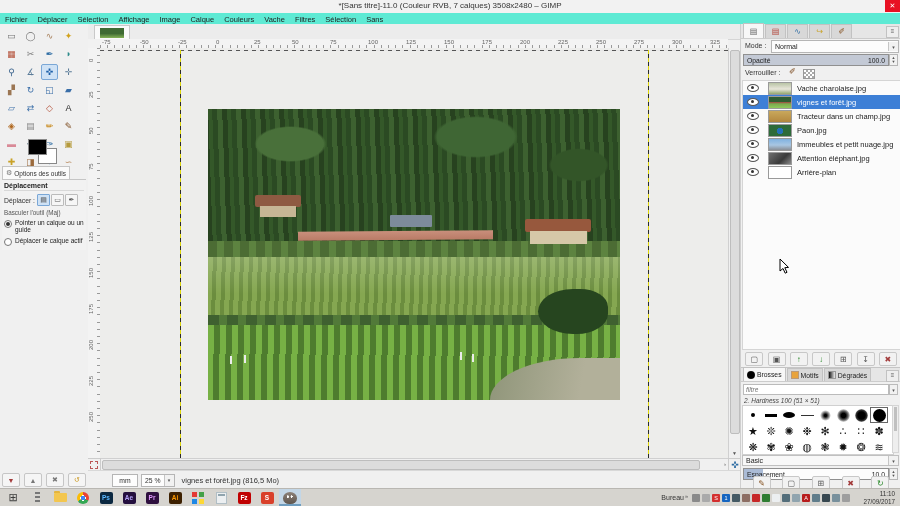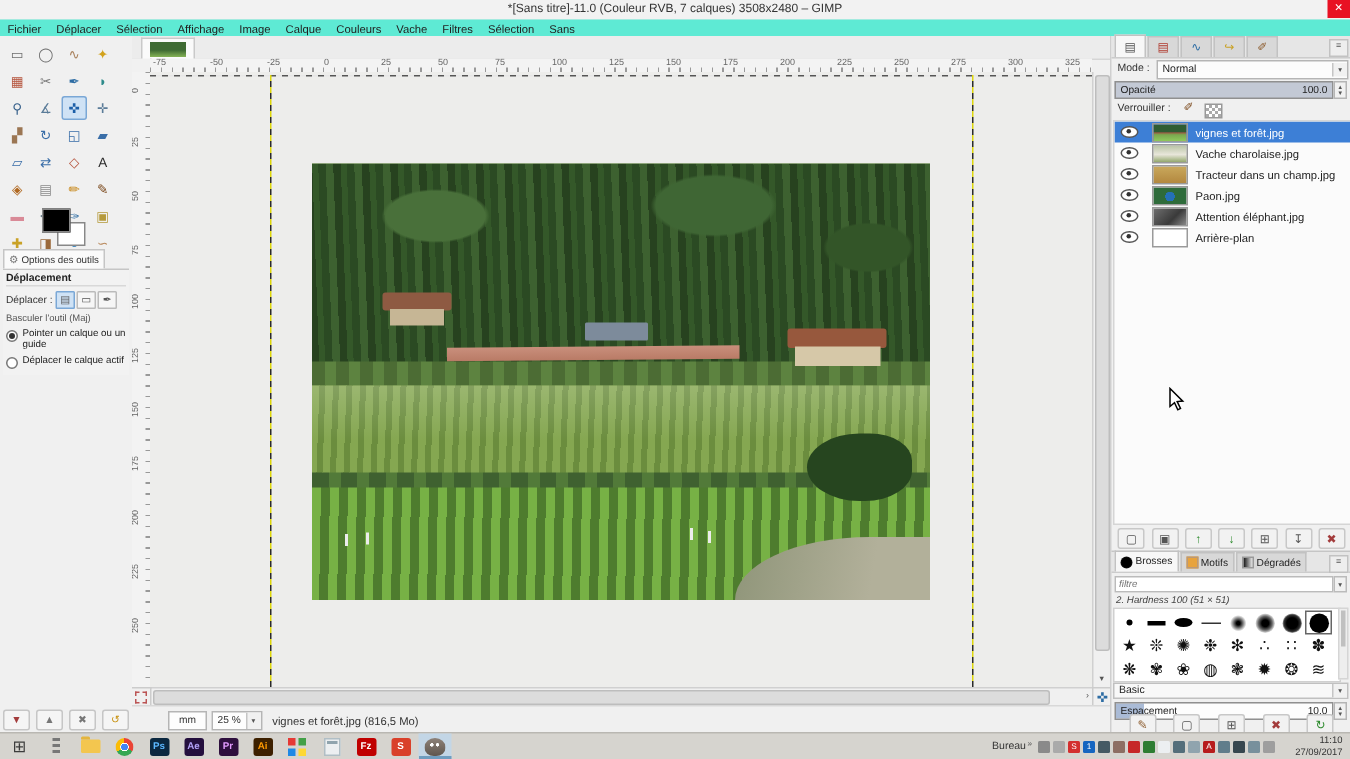--- a/index.html
+++ b/index.html
@@ -570,44 +570,49 @@
     </div>
     <div class="spin opacity-spin">
         <span>▲</span>
         <span>▼</span>
       </div>
     <span class="lock-label">Verrouiller :</span>
     <span class="lock-brush">✐</span>
     <span class="lock-checker"></span>
     <div class="layers-list">
 
+        <div class="layer-row">
+          <span class="eye"></span>
+          <span class="layer-thumb" style="background: linear-gradient(rgb(185, 196, 166) 0%, rgb(232, 230, 218) 55%, rgb(148, 168, 110) 100%);"></span>
+          <span class="layer-name">Vache charolaise.jpg</span>
+        </div>
+
         <div class="layer-row selected">
           <span class="eye"></span>
           <span class="layer-thumb" style="background: linear-gradient(rgb(47, 93, 51) 0%, rgb(47, 93, 51) 45%, rgb(156, 90, 68) 50%, rgb(122, 168, 78) 62%, rgb(143, 201, 92) 100%);"></span>
           <span class="layer-name">vignes et forêt.jpg</span>
         </div>
 
         <div class="layer-row">
           <span class="eye"></span>
-          <span class="layer-thumb" style="background: linear-gradient(rgb(185, 196, 166) 0%, rgb(232, 230, 218) 55%, rgb(148, 168, 110) 100%);"></span>
-          <span class="layer-name">Vache charolaise.jpg</span>
-        </div>
-
-        <div class="layer-row">
-          <span class="eye"></span>
           <span class="layer-thumb" style="background: linear-gradient(rgb(201, 168, 92) 0%, rgb(179, 136, 63) 100%);"></span>
           <span class="layer-name">Tracteur dans un champ.jpg</span>
         </div>
 
         <div class="layer-row">
           <span class="eye"></span>
           <span class="layer-thumb" style="background: radial-gradient(circle at 50% 55%, rgb(36, 112, 184) 0px, rgb(36, 112, 184) 25%, rgb(46, 107, 58) 26%, rgb(46, 107, 58) 100%);"></span>
           <span class="layer-name">Paon.jpg</span>
         </div>
 
+        <div class="layer-row">
+          <span class="eye"></span>
+          <span class="layer-thumb" style="background: linear-gradient(rgb(127, 178, 224) 0%, rgb(168, 198, 226) 55%, rgb(138, 143, 150) 100%);"></span>
+          <span class="layer-name">Immeubles et petit nuage.jpg</span>
+        </div>
 
         <div class="layer-row">
           <span class="eye"></span>
           <span class="layer-thumb" style="background: linear-gradient(135deg, rgb(111, 111, 111), rgb(58, 58, 58) 60%, rgb(138, 138, 138));"></span>
           <span class="layer-name">Attention éléphant.jpg</span>
         </div>
 
         <div class="layer-row">
           <span class="eye"></span>
           <span class="layer-thumb" style="background: rgb(255, 255, 255);"></span>

